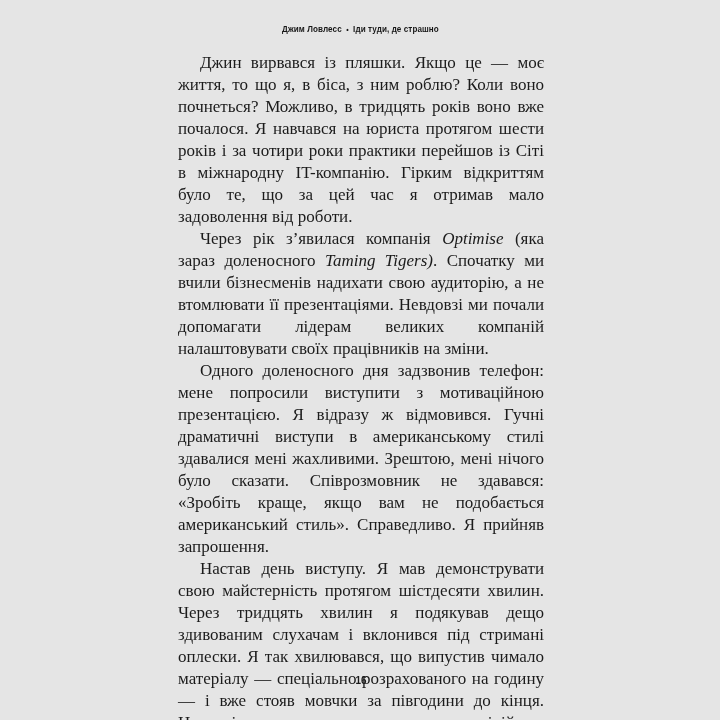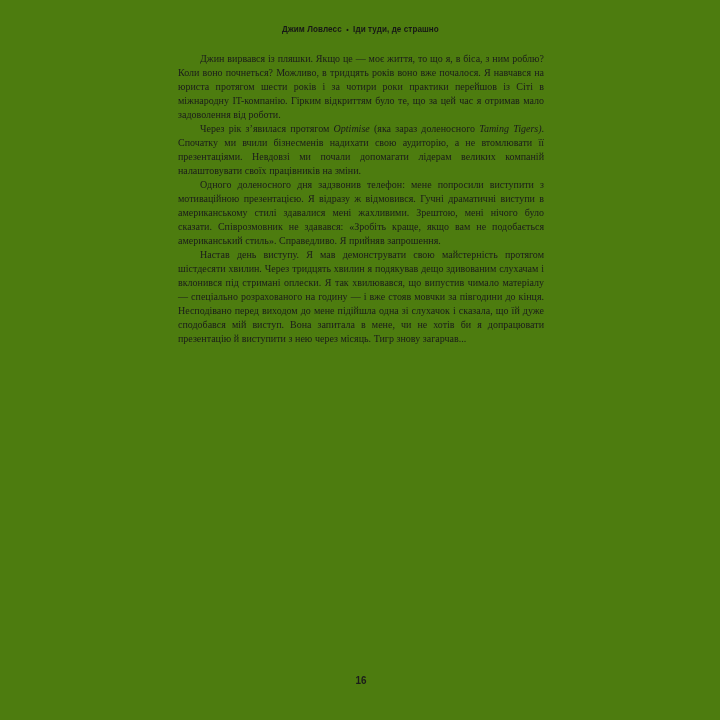--- a/index.html
+++ b/index.html
@@ -14,21 +14,21 @@
     font-family: "Liberation Serif", "DejaVu Serif", serif;
     color: #1b1b1b;
     overflow: hidden;
   }
 
   .page {
     position: relative;
     width: 720px;
     height: 720px;
     box-sizing: border-box;
-    background: #4d7c0f;
+    background: #e5e5e5;
   }
 
   
   .running-head {
     position: absolute;
     left: 178px;
     top: 24px;
     width: 365px;
     text-align: center;
     font-family: "Liberation Sans", "DejaVu Sans", sans-serif;
@@ -56,22 +56,22 @@
     position: absolute;
     left: 178px;
     top: 52px;
     width: 366px;
   }
 
   p.para {
     margin: 0;
     text-align: justify;
     text-justify: inter-word;
-    font-size: 10px;
-    line-height: 14px;
+    font-size: 17px;
+    line-height: 22px;
     text-indent: 22px;
     hyphens: manual;
     -webkit-hyphens: manual;
     word-spacing: 0.1px;
   }
 
   p.para em,
   .it {
   }
 
@@ -100,21 +100,21 @@
   </div>
 
   <div class="textblock">
 
     <p class="para">
       <span>Джин вирвався із пляшки. Якщо це — моє життя, то що я, в біса, з ним роблю? Коли воно почнеться? Можливо, в тридцять років воно вже почалося. Я навчався на юриста протягом шести років і за чотири роки практики перейшов із Сіті в міжнародну IT-компанію. Гірким відкриттям було те, що за цей час я отримав мало задоволення від роботи.</span>
     </p>
 
 
     <p class="para">
-      <span>Через рік з’явилася протягом </span><em class="it">Optimise</em><span> (яка зараз доленосного </span><em class="it">Taming Tigers)</em><span>. Спочатку ми вчили бізнесменів надихати свою аудиторію, а не втомлювати її презентаціями. Невдовзі ми почали допомагати лідерам великих компаній налаштовувати своїх працівників на зміни.</span>
+      <span>Через рік з’явилася компанія </span><em class="it">Optimise</em><span> (яка зараз доленосного </span><em class="it">Taming Tigers)</em><span>. Спочатку ми вчили бізнесменів надихати свою аудиторію, а не втомлювати її презентаціями. Невдовзі ми почали допомагати лідерам великих компаній налаштовувати своїх працівників на зміни.</span>
     </p>
 
     <p class="para">
       <span>Одного доленосного дня задзвонив телефон: мене попросили виступити з мотиваційною презентацією. Я відразу ж відмовився. Гучні драматичні виступи в американському стилі здавалися мені жахливими. Зрештою, мені нічого було сказати. Співрозмовник не здавався: «Зробіть краще, якщо вам не подобається американський стиль». Справедливо. Я прийняв запрошення.</span>
     </p>
 
     <p class="para">
       <span>Настав день виступу. Я мав демонструвати свою майстерність протягом шістдесяти хвилин. Через тридцять хвилин я подякував дещо здивованим слухачам і вклонився під стримані оплески. Я так хвилювався, що випустив чимало матеріалу — спеціально розрахованого на годину — і вже стояв мовчки за півгодини до кінця. Несподівано перед виходом до мене підійшла одна зі слухачок і сказала, що їй дуже сподобався мій виступ. Вона запитала в мене, чи не хотів би я допрацювати презентацію й виступити з нею через місяць. Тигр знову загарчав...</span>
     </p>
 

